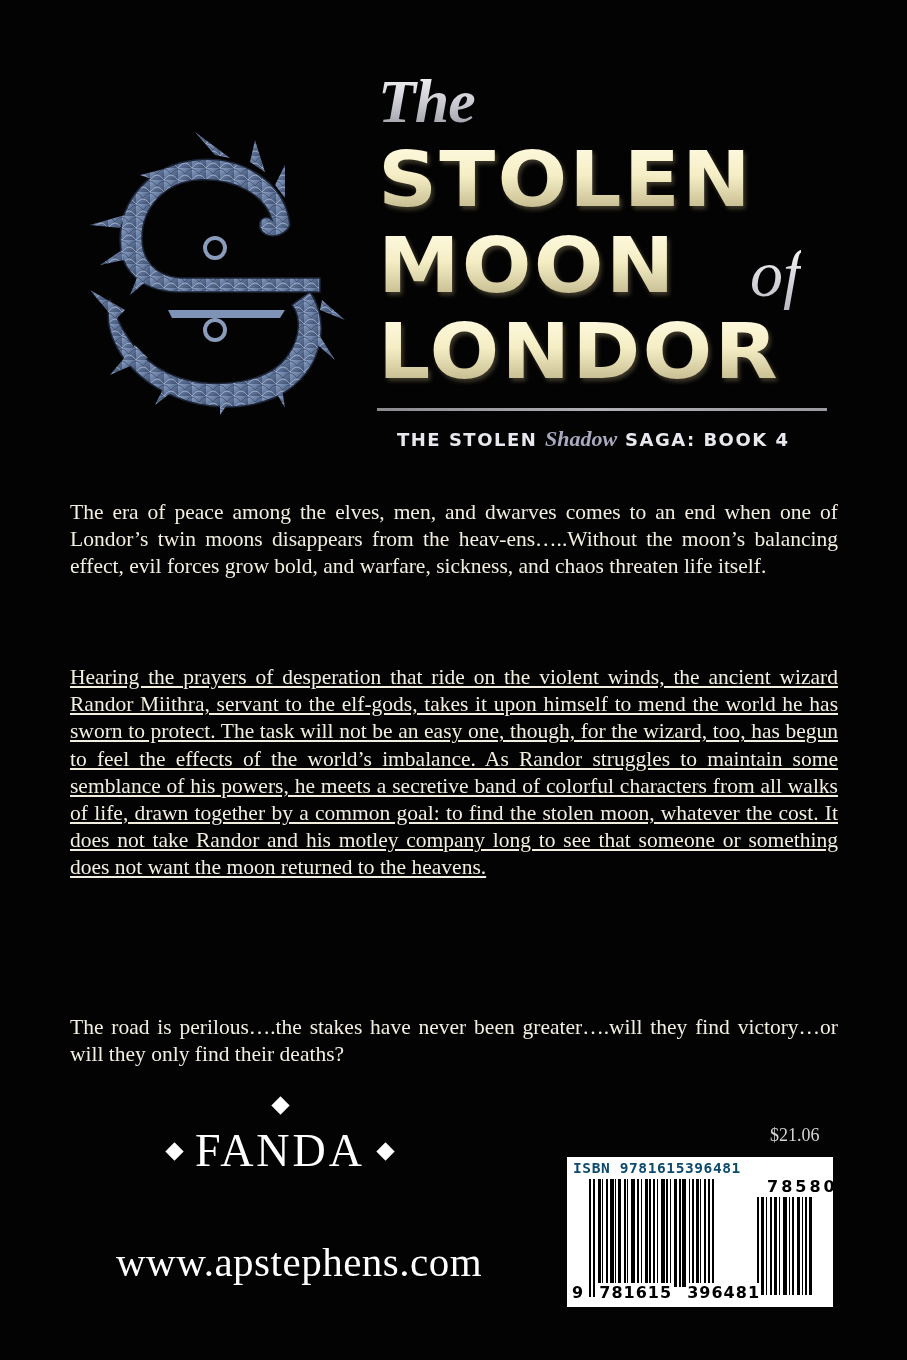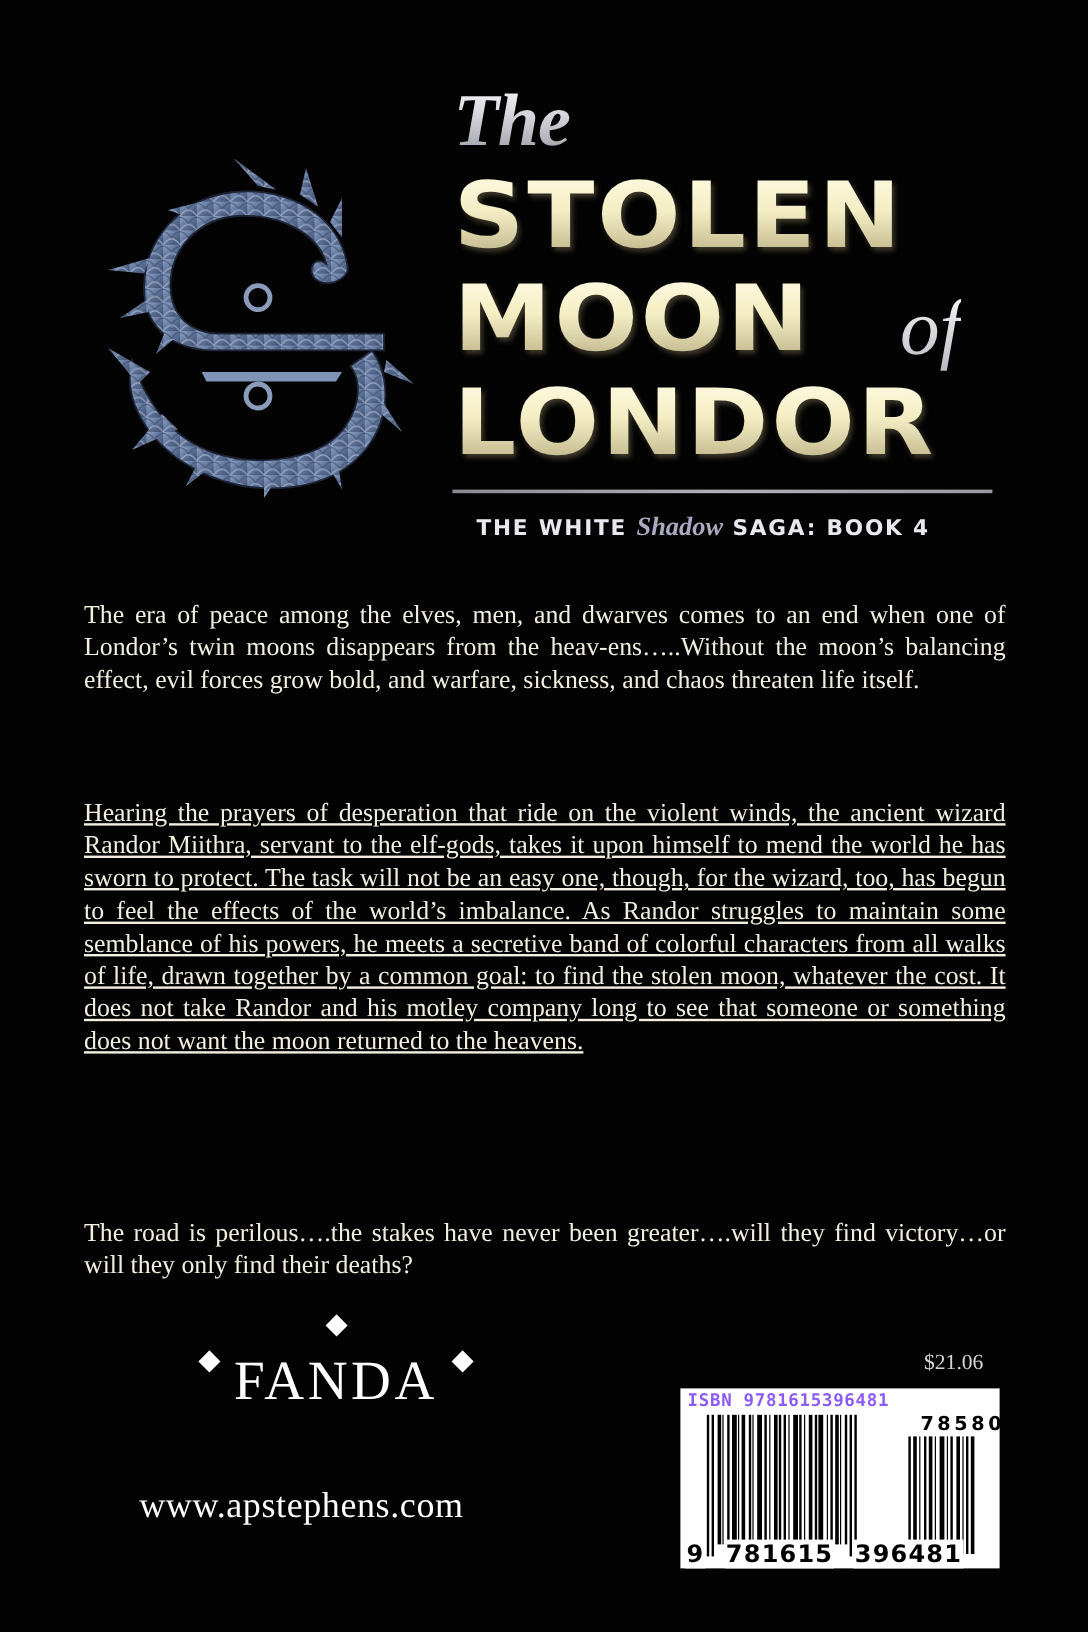--- a/index.html
+++ b/index.html
@@ -18,34 +18,34 @@
   .divider { left:377px; top:408px; width:450px; height:3px; background:linear-gradient(90deg,#8a8a90,#b0b0b6,#9a9aa0); }
   .subtitle { left:397px; top:426px; font-family:"DejaVu Sans", sans-serif; font-size:18px; font-weight:bold; letter-spacing:1.5px; color:#e8e8ee; white-space:nowrap; }
   .subtitle .shadow { font-family:"Liberation Serif", serif; font-style:italic; font-weight:bold; font-size:22px; letter-spacing:0; color:#a9a9c0; }
   .body-text { left:70px; width:768px; font-family:"Liberation Serif", serif; font-size:21.5px; line-height:27.2px; color:#f3efe0; text-align:justify; }
   .p1 { top:499px; }
   .p2 { top:664px;text-decoration:underline; }
   .p3 { top:1014px; }
   .logo { left:80px; top:120px; width:270px; height:300px; }
   .fanda-block { left:120px; top:1098px; width:320px; text-align:center; font-family:"Liberation Serif", serif; color:#fff; }
   .diamond { display:inline-block; width:13px; height:13px; background:#fff; transform:rotate(45deg); }
-  .fanda-row { display:flex; justify-content:center; gap:14px; margin-top:12px; }
+  .fanda-row { display:flex; align-items:center; justify-content:center; gap:14px; margin-top:12px; }
   .fanda { font-size:46px; letter-spacing:3px; line-height:1; }
   .books { font-size:28px; margin-top:6px; }
-  .url { left:116px; top:1238px; font-family:"Liberation Serif", serif; font-size:30px; color:#fff; letter-spacing:0.5px; }
+  .url { left:116px; top:1238px; font-family:"Liberation Serif", serif; font-size:41px; color:#fff; letter-spacing:0.5px; }
   .price { left:770px; top:1125px; font-family:"Liberation Serif", serif; font-size:18px; color:#d5d5d5; }
   .barcode-box { left:567px; top:1157px; width:266px; height:150px; background:#fff; }
-  .isbn-label { position:absolute; left:6px; top:3px; font-family:"DejaVu Sans Mono", monospace; font-size:14.5px; font-weight:bold; color:#8b5cf6; letter-spacing:0.6px; }
+  .isbn-label { position:absolute; left:6px; top:3px; font-family:"DejaVu Sans Mono", monospace; font-size:14.5px; font-weight:bold; color:#0c4a6e; letter-spacing:0.6px; }
   .bars { position:absolute; left:22px; top:22px; width:158px; height:118px; display:flex; align-items:flex-start; }
   .bars span { display:block; background:#000; height:108px; }
   .bars span.g { height:118px; }
   .bars2 { position:absolute; left:190px; top:40px; width:74px; height:98px; display:flex; }
   .bars2 span { display:block; background:#000; height:98px; }
   .addon-num { position:absolute; left:200px; top:20px; font-family:"DejaVu Sans", sans-serif; font-size:16px; font-weight:bold; color:#000; letter-spacing:3px; }
-  .bottom-num { position:absolute; left:4px; top:126px; font-family:"DejaVu Sans", sans-serif; font-size:20px; font-weight:bold; color:#000; background:transparent; letter-spacing:1px; white-space:nowrap; }
+  .bottom-num { position:absolute; left:4px; top:126px; font-family:"DejaVu Sans", sans-serif; font-size:16px; font-weight:bold; color:#000; background:transparent; letter-spacing:1px; white-space:nowrap; }
   .bottom-num span { background:#fff; padding:0 1px; }
 </style>
 </head>
 <body>
 
 <svg class="abs logo" viewBox="0 0 270 300">
   <defs>
     <linearGradient id="scale" x1="0" y1="0" x2="1" y2="1">
       <stop offset="0" stop-color="#8fa4c8"></stop>
       <stop offset="0.5" stop-color="#5e7398"></stop>
@@ -74,21 +74,21 @@
 
 <div class="abs the">The</div>
 <div class="abs tline l1">STOLEN</div>
 <div class="abs tline l2">MOON</div>
 <div class="abs of">of</div>
 <div class="abs tline l3">LONDOR</div>
 
 <div class="abs divider"></div>
 
 <div class="abs subtitle">
-  <span>THE WHITE</span>
+  <span>THE STOLEN</span>
   <span class="shadow">Shadow</span>
   <span>SAGA: BOOK 4</span>
 </div>
 
 <div class="abs body-text p1">The era of peace among the elves, men, and dwarves comes to an end when one of Londor’s twin moons disappears from the heav-ens…..Without the moon’s balancing effect, evil forces grow bold, and warfare, sickness, and chaos threaten life itself.</div>
 <div class="abs body-text p2">Hearing the prayers of desperation that ride on the violent winds, the ancient wizard Randor Miithra, servant to the elf-gods, takes it upon himself to mend the world he has sworn to protect. The task will not be an easy one, though, for the wizard, too, has begun to feel the effects of the world’s imbalance. As Randor struggles to maintain some semblance of his powers, he meets a secretive band of colorful characters from all walks of life, drawn together by a common goal: to find the stolen moon, whatever the cost. It does not take Randor and his motley company long to see that someone or something does not want the moon returned to the heavens.</div>
 <div class="abs body-text p3">The road is perilous….the stakes have never been greater….will they find victory…or will they only find their deaths?</div>
 
 <div class="abs fanda-block">
   <div><span class="diamond"></span></div>

